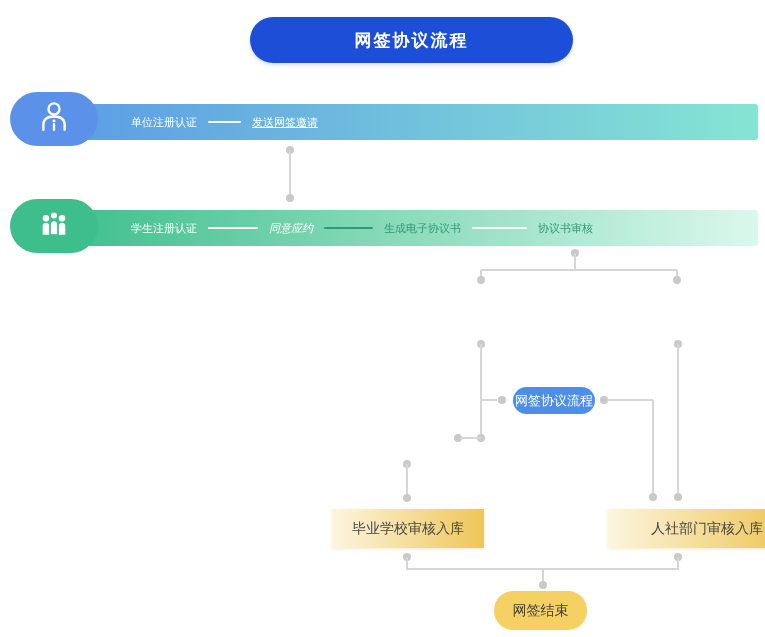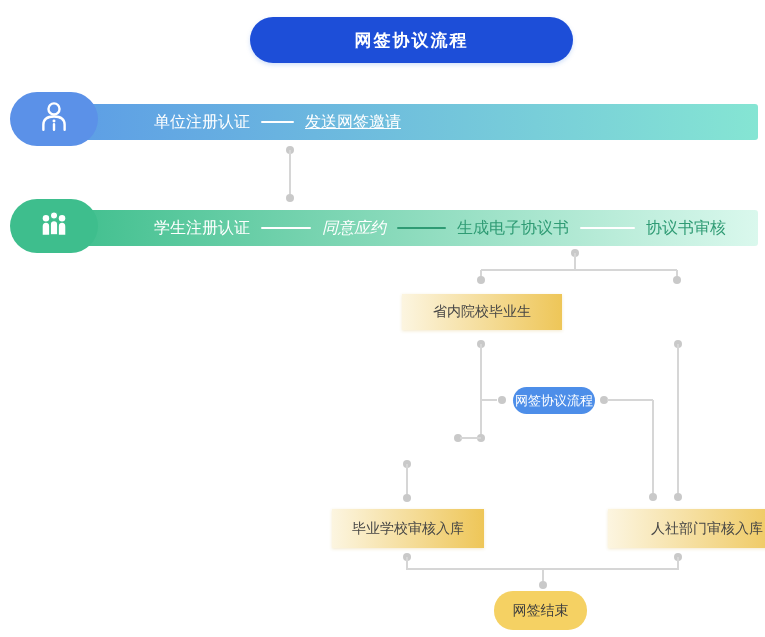--- a/index.html
+++ b/index.html
@@ -6,21 +6,21 @@
   body{font-family:"Liberation Sans","DejaVu Sans",sans-serif;}
   .canvas{position:relative;width:765px;height:637px;background:#ffffff;overflow:hidden;}
 
   
   .title-pill{position:absolute;left:250px;top:17px;width:323px;height:46px;border-radius:23px;
     background:#4a87e8;color:#ffffff;font-size:17px;font-weight:bold;letter-spacing:2px;
     display:flex;align-items:center;justify-content:center;box-shadow:0 2px 4px rgba(74,135,232,.25);}
 
   
   .bar{position:absolute;left:55px;width:703px;height:36px;display:flex;align-items:center;
-    padding-left:99px;box-sizing:border-box;font-size:16px;border-radius:3px;}
+    padding-left:76px;box-sizing:border-box;font-size:11px;border-radius:3px;}
   .bar-unit{top:104px;background:linear-gradient(to right,#5c9ce6,#85e5d3);}
   .bar-student{top:210px;background:linear-gradient(to right,#3dbe8c,#daf8ed);}
   .blob{position:absolute;left:10px;width:88px;height:54px;border-radius:27px;
     display:flex;align-items:center;justify-content:center;}
   .blob-unit{top:92px;background:#5b91e8;}
   .blob-student{top:199px;background:#3ebe8d;}
   .step-label{white-space:nowrap;}
   .dash{height:2px;display:inline-block;margin:0 11px;border-radius:1px;}
   .dash-1{width:33px;}
   .dash-2{width:50px;}
@@ -142,21 +142,20 @@
         <circle cx="21.7" cy="7.2" r="2.7"></circle>
         <path d="M19,21 L19,14 Q19,10.9 21.7,10.9 Q24.4,10.9 24.4,14 L24.4,21 Z"></path>
         <g stroke="#3ebe8d" stroke-width="1">
           <circle cx="15" cy="5" r="3"></circle>
           <path d="M11.9,21 L11.9,12.6 Q11.9,9.2 15,9.2 Q18.1,9.2 18.1,12.6 L18.1,21 Z"></path>
         </g>
       </svg>
     </span>
   </div>
 
-  <div class="gold-box box-inside">省内院校毕业生</div>
 
   <div class="mini-pill pill-dispatched" style="background: rgb(77, 142, 233);">网签协议流程</div>
 
   <div class="gold-box box-school">毕业学校审核入库</div>
   <div class="gold-box box-hr">人社部门审核入库</div>
 
   <div class="end-pill" style="background: rgb(245, 209, 99);">网签结束</div>
 
 </div>
 

